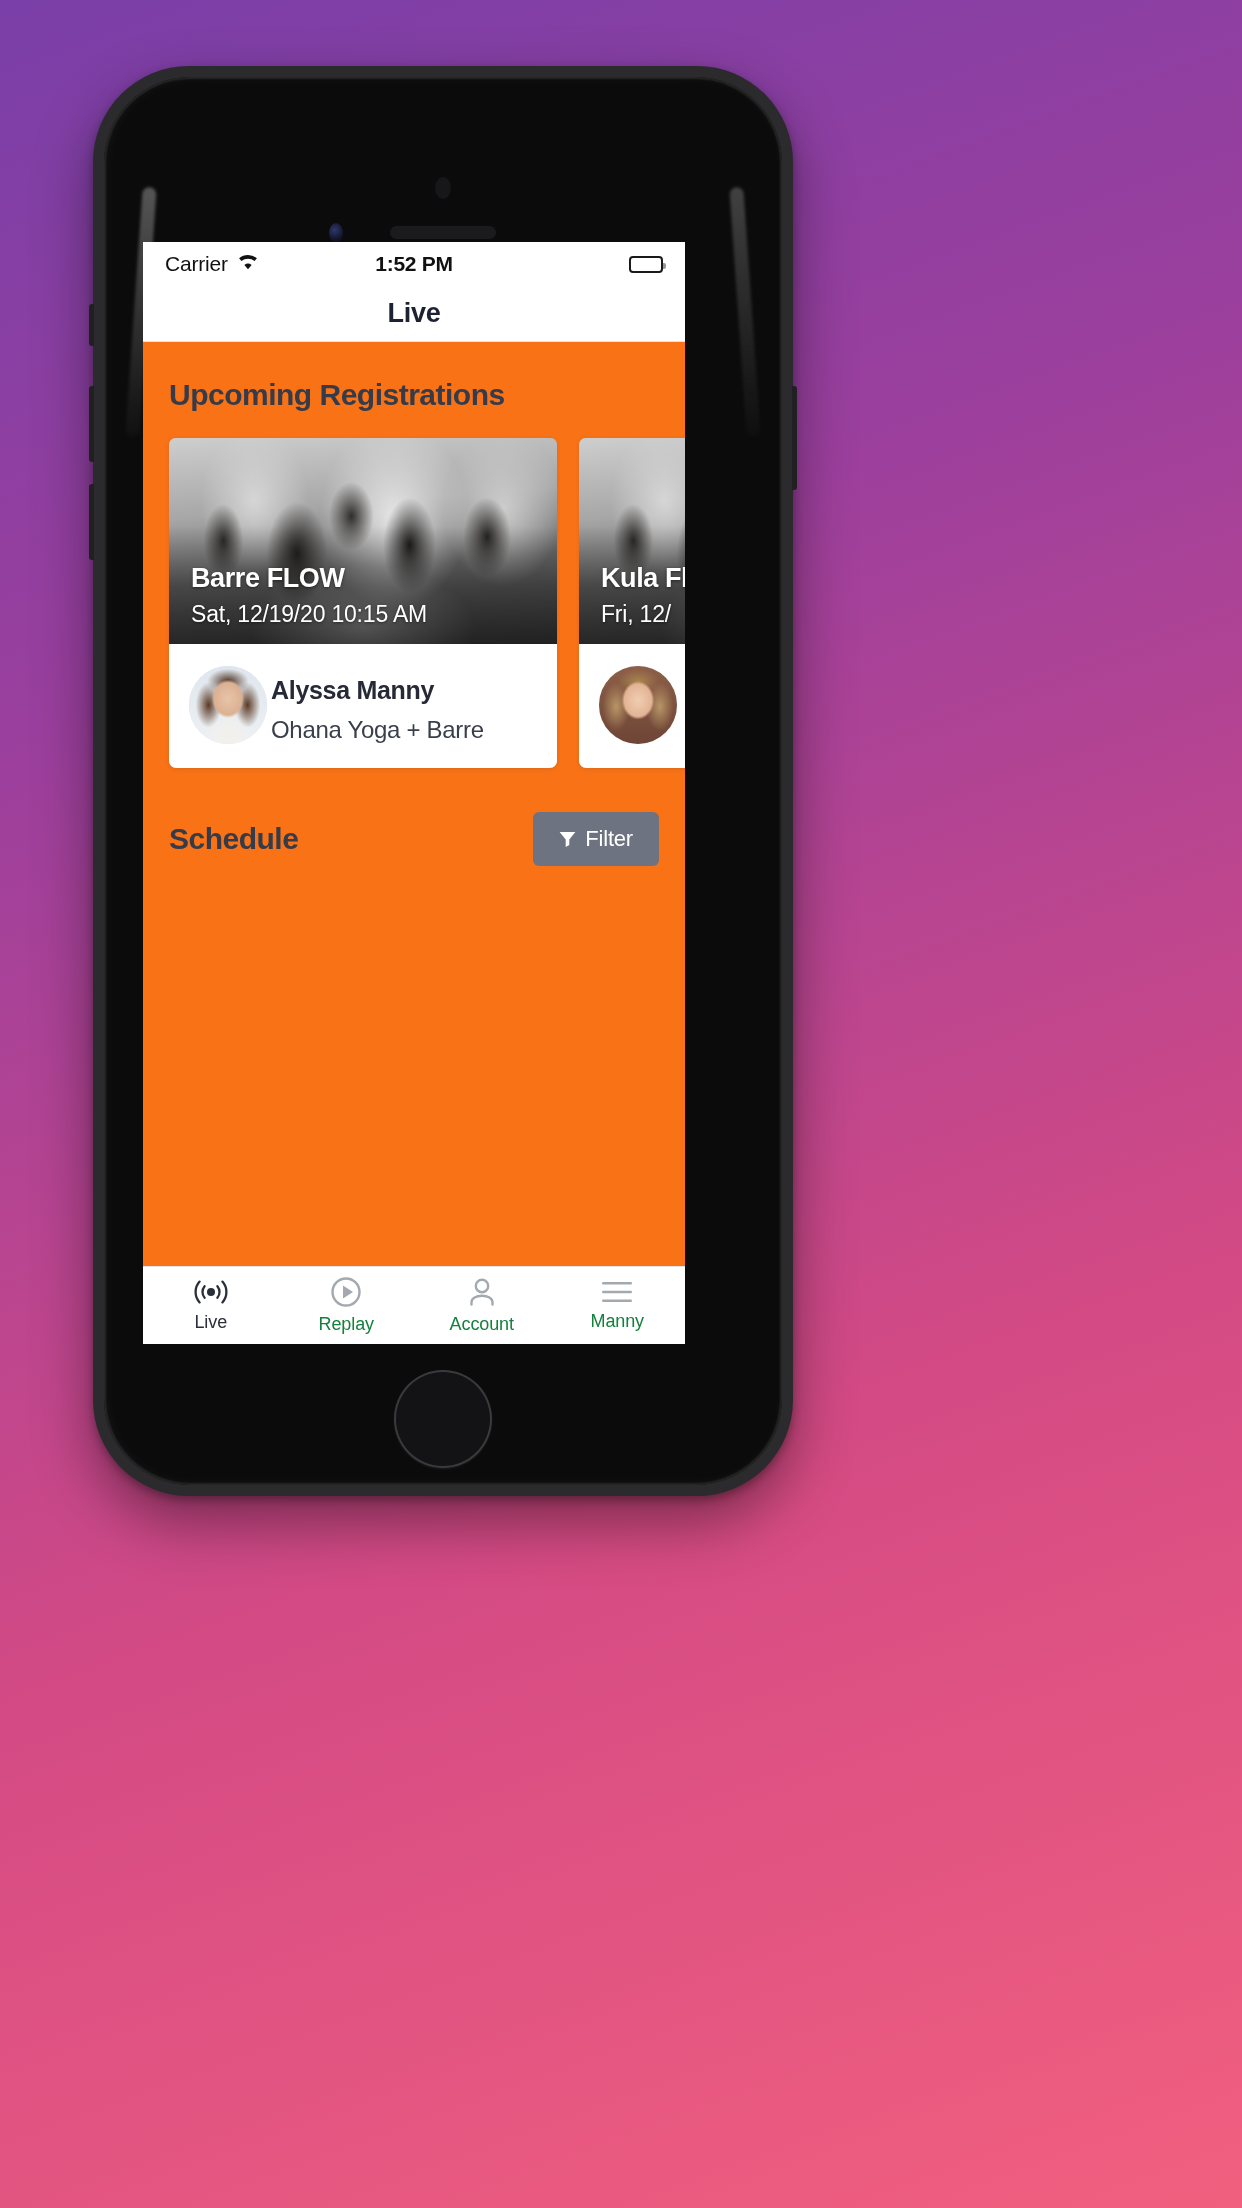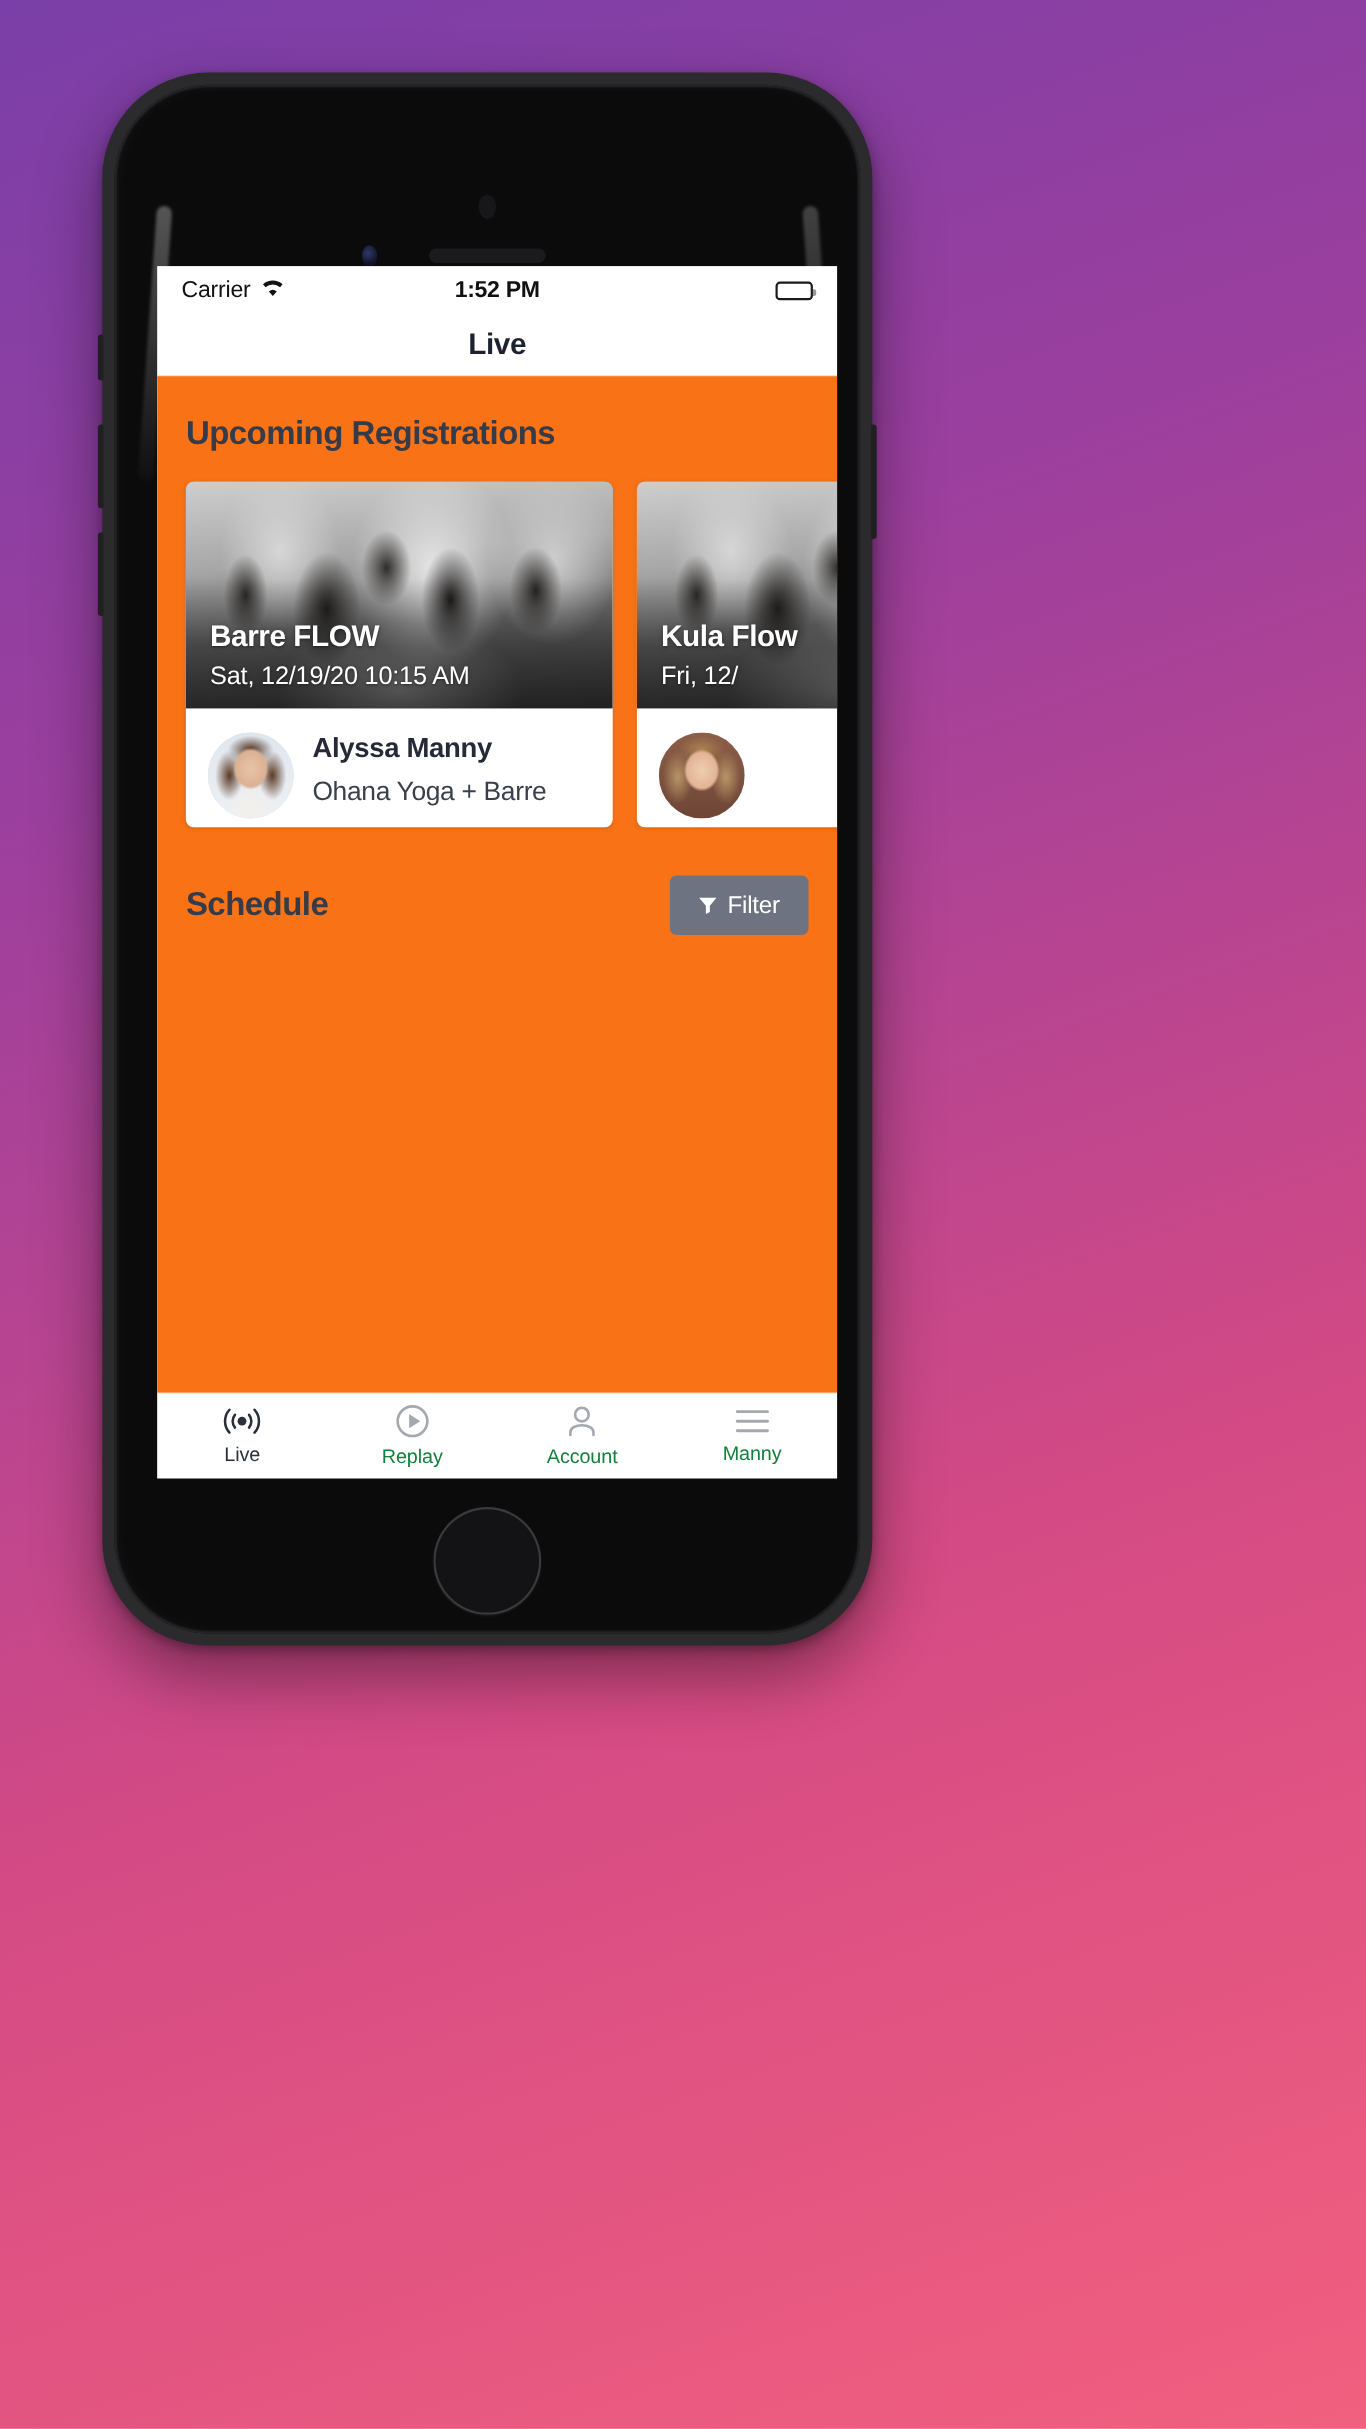--- a/index.html
+++ b/index.html
@@ -85,21 +85,21 @@
   }
   .side-btn.s1 { left: -4px; top: 238px; height: 42px; }
   .side-btn.s2 { left: -4px; top: 320px; height: 76px; }
   .side-btn.s3 { left: -4px; top: 418px; height: 76px; }
   .side-btn.power { right: -4px; left: auto; top: 320px; height: 104px; border-radius: 0 3px 3px 0; }
 
   
   .screen {
     position: absolute;
     left: 39px; top: 165px;
-    width: 618px; height: 1102px;
+    width: 542px; height: 1102px;
     background: #f6f7f9;
     overflow: hidden;
     display: flex;
     flex-direction: column;
   }
 
   
   .statusbar {
     height: 44px;
     background: #ffffff;
@@ -203,22 +203,22 @@
     text-shadow: 0 1px 3px rgba(0,0,0,0.5);
     white-space: nowrap;
   }
   .hero-sub {
     color: #fff; font-size: 23px; margin-top: 7px;
     letter-spacing: -0.2px;
     text-shadow: 0 1px 3px rgba(0,0,0,0.5);
     white-space: nowrap;
   }
   .card-foot {
-    display: flex; align-items: flex-start; gap: 17px;
-    padding: 22px 20px 8px 20px;
+    display: flex; align-items: flex-end; gap: 4px;
+    padding: 22px 20px 24px 20px;
   }
   .avatar {
     flex: 0 0 auto;
     width: 78px; height: 78px;
     border-radius: 50%;
     overflow: hidden;
     background: #d8dde5;
     position: relative;
   }
   .avatar .face {

